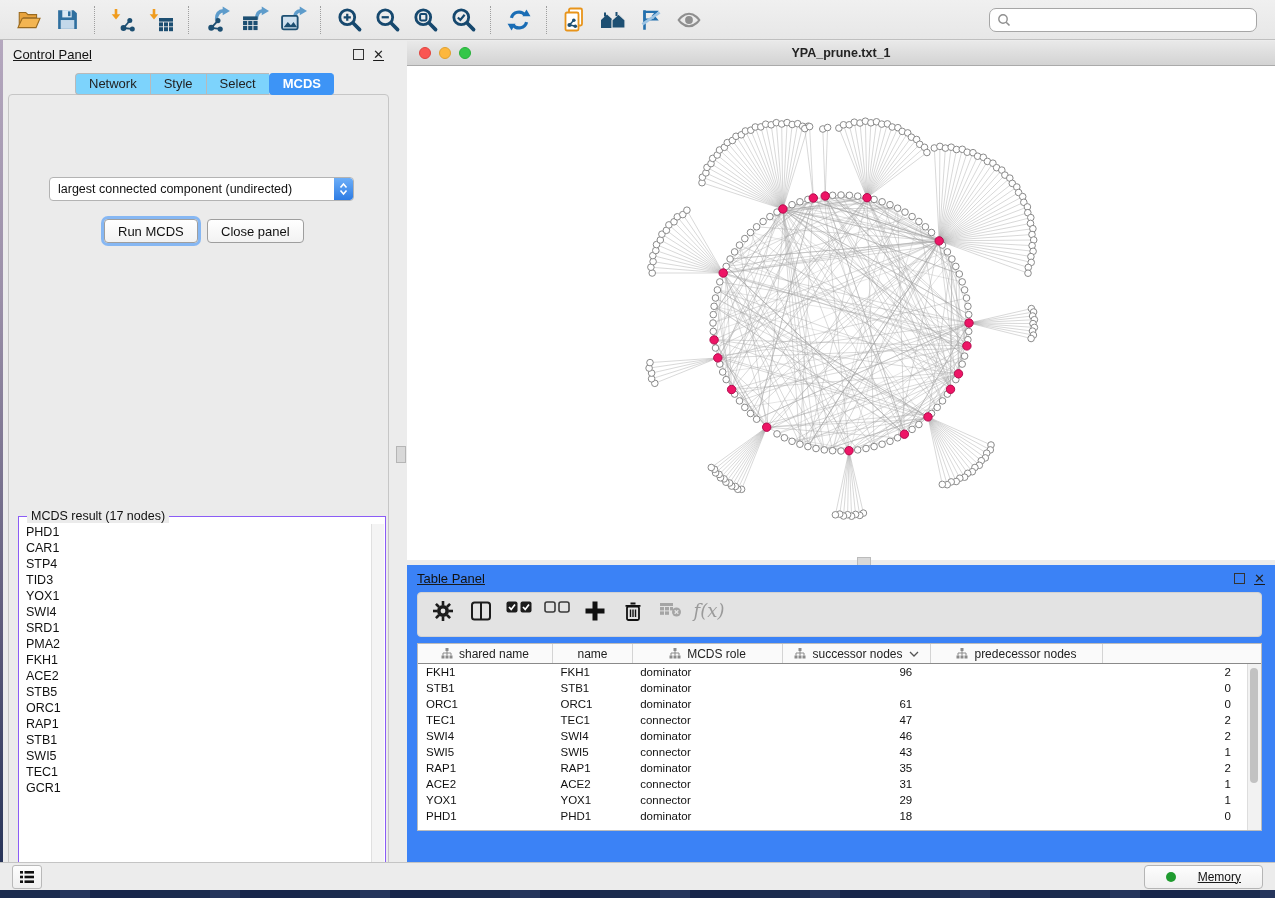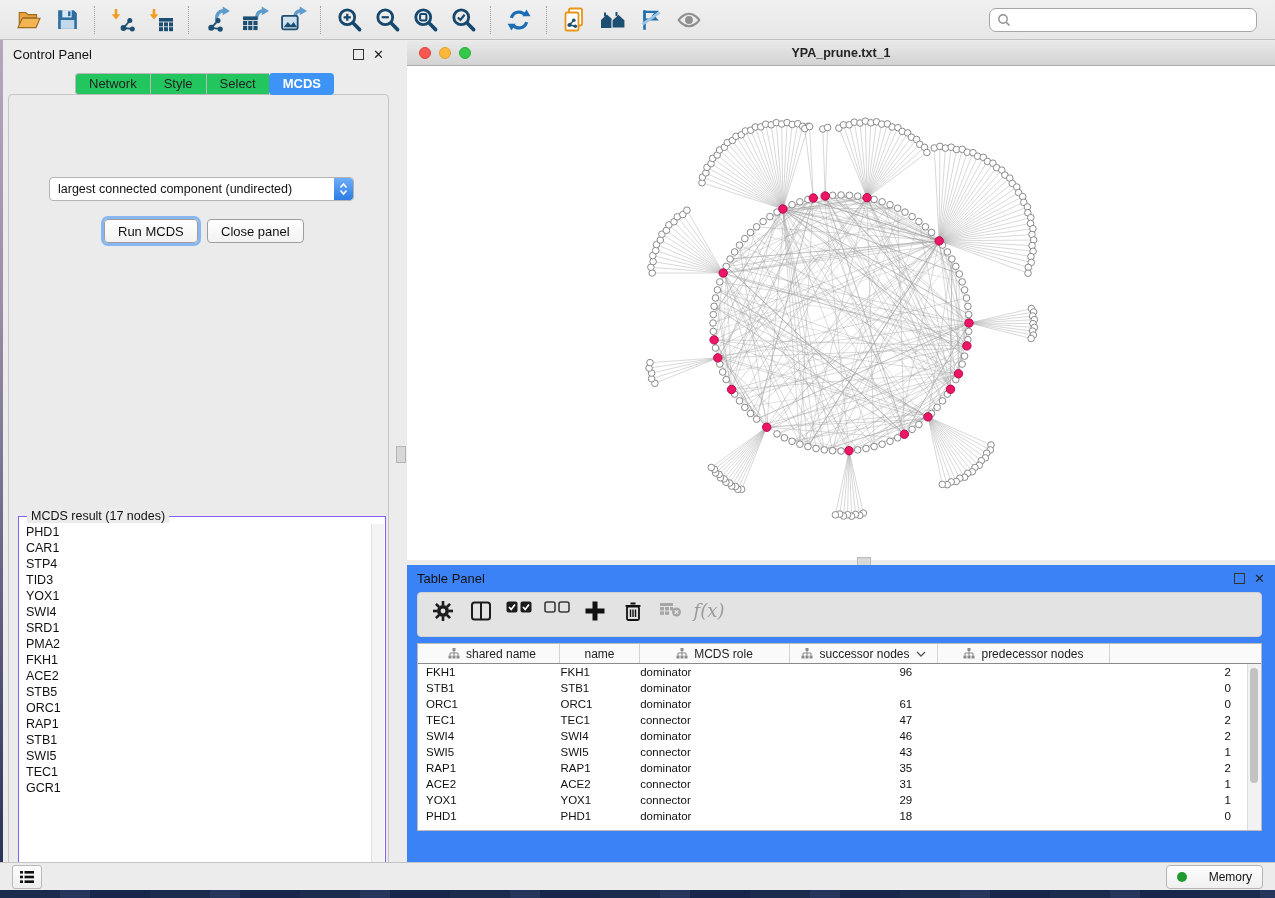--- a/index.html
+++ b/index.html
@@ -1,41 +1,41 @@
 <!DOCTYPE html>
 <html><head>
 <meta charset="utf-8">
 <style>
   html,body{margin:0;padding:0;}
   body{width:1275px;height:898px;position:relative;overflow:hidden;
        font-family:"Liberation Sans","DejaVu Sans",sans-serif;
        background:#ececec;font-size:13px;color:#1a1a1a;
        -webkit-font-smoothing:antialiased;}
-  .abs{position:absolute;}
+  .abs{position:absolute;text-decoration:underline;}
   
   #toolbar{left:0;top:0;width:1275px;height:40px;background:linear-gradient(#f0f0f0,#e7e7e7);
            border-bottom:1px solid #bfbfbf;display:flex;align-items:center;padding:0 10px;box-sizing:border-box;}
   .tb-btn{width:38px;height:32px;display:flex;align-items:center;justify-content:center;border-radius:4px;flex:0 0 auto;}
   .tb-sep{width:1px;height:28px;border-left:1px dotted #9f9f9f;margin:0 8px;flex:0 0 auto;}
   #search-wrap{margin-left:auto;margin-right:8px;width:268px;height:24px;background:#fff;border:1px solid #a6a6a6;
                border-radius:7px;display:flex;align-items:center;padding-left:6px;box-sizing:border-box;}
   #search-input{border:none;outline:none;flex:1;height:20px;font-size:12px;background:transparent;}
   
   #wall-left{left:0;top:40px;width:3px;height:850px;background:linear-gradient(#b4a7be,#9b8fa8 30%,#5d5a7a 70%,#223055);}
   #wall-bottom{left:0;top:890px;width:1275px;height:8px;
      background:repeating-linear-gradient(90deg,#1b2b4e 0 60px,#25355c 60px 90px,#17264a 90px 150px);}
   
   #control-panel{left:3px;top:41px;width:391px;height:821px;background:#ececec;}
   .panel-head{height:26px;display:flex;align-items:center;padding:0 10px;}
   .panel-title{font-size:13px;color:#111;}
   .win-ctrls{margin-left:auto;display:flex;gap:9px;align-items:center;}
   .float-ico{width:9px;height:9px;border:1.5px solid #333;display:inline-block;}
   .close-ico{font-size:13px;font-weight:bold;color:#222;line-height:9px;}
   #cp-tabs{position:absolute;left:72px;top:32px;display:flex;z-index:3;}
-  .cp-tab{height:20px;line-height:20px;padding:0 13px;background:#22c55e;border:1px solid #b9b9b9;border-right:none;
+  .cp-tab{height:20px;line-height:20px;padding:0 13px;background:#7dd3fc;border:1px solid #b9b9b9;border-right:none;
           font-size:13px;color:#222;}
   .cp-tab:first-child{border-radius:4px 0 0 4px;}
   .cp-tab.active{background:#3d94f6;color:#fff;border-color:#3d94f6;border-radius:4px;font-weight:bold;}
   #cp-body{position:absolute;left:5px;top:53px;width:381px;height:790px;background:#ebebeb;
            border:1px solid #c6c6c6;border-radius:4px;box-sizing:border-box;}
   #opt-label{position:absolute;left:0;top:60px;width:100%;text-align:center;font-size:13px;color:#111;}
   #opt-select{position:absolute;left:40px;top:82px;width:305px;height:24px;background:#fff;border:1px solid #b3b3b3;
               border-radius:4px;display:flex;align-items:center;box-sizing:border-box;overflow:hidden;}
   #opt-select .sel-text{flex:1;padding-left:8px;font-size:12.5px;color:#111;white-space:nowrap;}
   #opt-select .sel-cap{width:19px;height:100%;background:linear-gradient(#6caef8,#2d7ce4);display:flex;align-items:center;justify-content:center;border-radius:0 3px 3px 0;}
@@ -64,42 +64,42 @@
   
   #h-divider{left:407px;top:560px;width:868px;height:5px;background:#ececec;}
   #h-handle{position:absolute;left:450px;top:-3px;width:12px;height:8px;background:#d8d8d8;border:1px solid #bbb;}
   
   #table-panel{left:407px;top:565px;width:868px;height:297px;background:#3b82f6;}
   #tp-toolbar{position:absolute;left:10px;top:27px;width:845px;height:45px;background:#e3e3e3;border:1px solid #d2d2d2;
               border-radius:4px;display:flex;align-items:center;padding-left:10px;box-sizing:border-box;gap:8px;}
   .tp-btn{width:30px;height:30px;display:flex;align-items:flex-start;justify-content:center;}
   .fx{font-family:"DejaVu Serif","Liberation Serif",serif;font-style:italic;font-size:18px;color:#9a9a9a;}
   #tbl{position:absolute;left:10px;top:78px;width:845px;height:188px;background:#fff;border:1px solid #bcbcbc;box-sizing:border-box;}
-  #tbl-header{display:flex;height:20px;background:#fafafa;border-bottom:1px solid #8a8a8a;box-sizing:border-box;padding-left:7px;}
+  #tbl-header{display:flex;height:20px;background:#fafafa;border-bottom:1px solid #8a8a8a;box-sizing:border-box;}
   .hcell{display:flex;align-items:center;justify-content:center;gap:6px;border-right:1px solid #d4d4d4;
          font-size:12px;color:#222;box-sizing:border-box;height:100%;}
   .hcell:last-child{border-right:none;}
   #tbl-body{position:absolute;left:0;top:20px;right:13px;bottom:0;overflow:hidden;}
   .trow{display:flex;height:16px;line-height:16px;font-size:11.5px;color:#111;}
   .tcell{box-sizing:border-box;padding-left:8px;white-space:nowrap;overflow:hidden;}
   .tcell.num{text-align:right;padding-right:17px;}
   #tbl-scroll{position:absolute;top:20px;right:0;bottom:0;width:13px;background:#f2f2f2;border-left:1px solid #ddd;}
   #tbl-thumb{position:absolute;left:2px;top:4px;width:8px;height:115px;background:#c2c2c2;border-radius:4px;}
   #tp-tabs{position:absolute;left:50%;transform:translateX(-50%);top:269px;display:flex;
            border:1px solid #c2c2c2;border-radius:4px;background:#fff;overflow:hidden;box-shadow:0 1px 1px rgba(0,0,0,.08);}
   .tp-tab{height:21px;line-height:21px;padding:0 13px;font-size:12.5px;color:#222;border-right:1px solid #ccc;background:#fff;}
   .tp-tab:last-child{border-right:none;}
   .tp-tab.active{background:#3d94f6;color:#fff;}
   
   #status-bar{left:0;top:862px;width:1275px;height:28px;background:#ececec;border-top:1px solid #c4c4c4;
               display:flex;align-items:center;padding:0 12px;box-sizing:border-box;}
   #list-btn{width:28px;height:22px;border:1px solid #b9b9b9;background:linear-gradient(#fdfdfd,#efefef);
             border-radius:3px;display:flex;align-items:center;justify-content:center;}
   #memory-btn{margin-left:auto;height:22px;border:1px solid #b5b5b5;background:linear-gradient(#fdfdfd,#f0f0f0);
-              border-radius:4px;display:flex;align-items:center;gap:22px;padding:0 10px;font-size:12px;color:#111;}
+              border-radius:4px;display:flex;align-items:center;gap:22px;padding:0 21px;font-size:12px;color:#111;}
   #memory-dot{width:10px;height:10px;border-radius:50%;background:#1f9b2f;}
   svg{display:block;}
 </style>
 </head>
 <body>
 
 <div id="toolbar" class="abs">
   <div class="tb-btn">
     <span>
         <svg width="26" height="26" viewBox="0 0 24 24">

